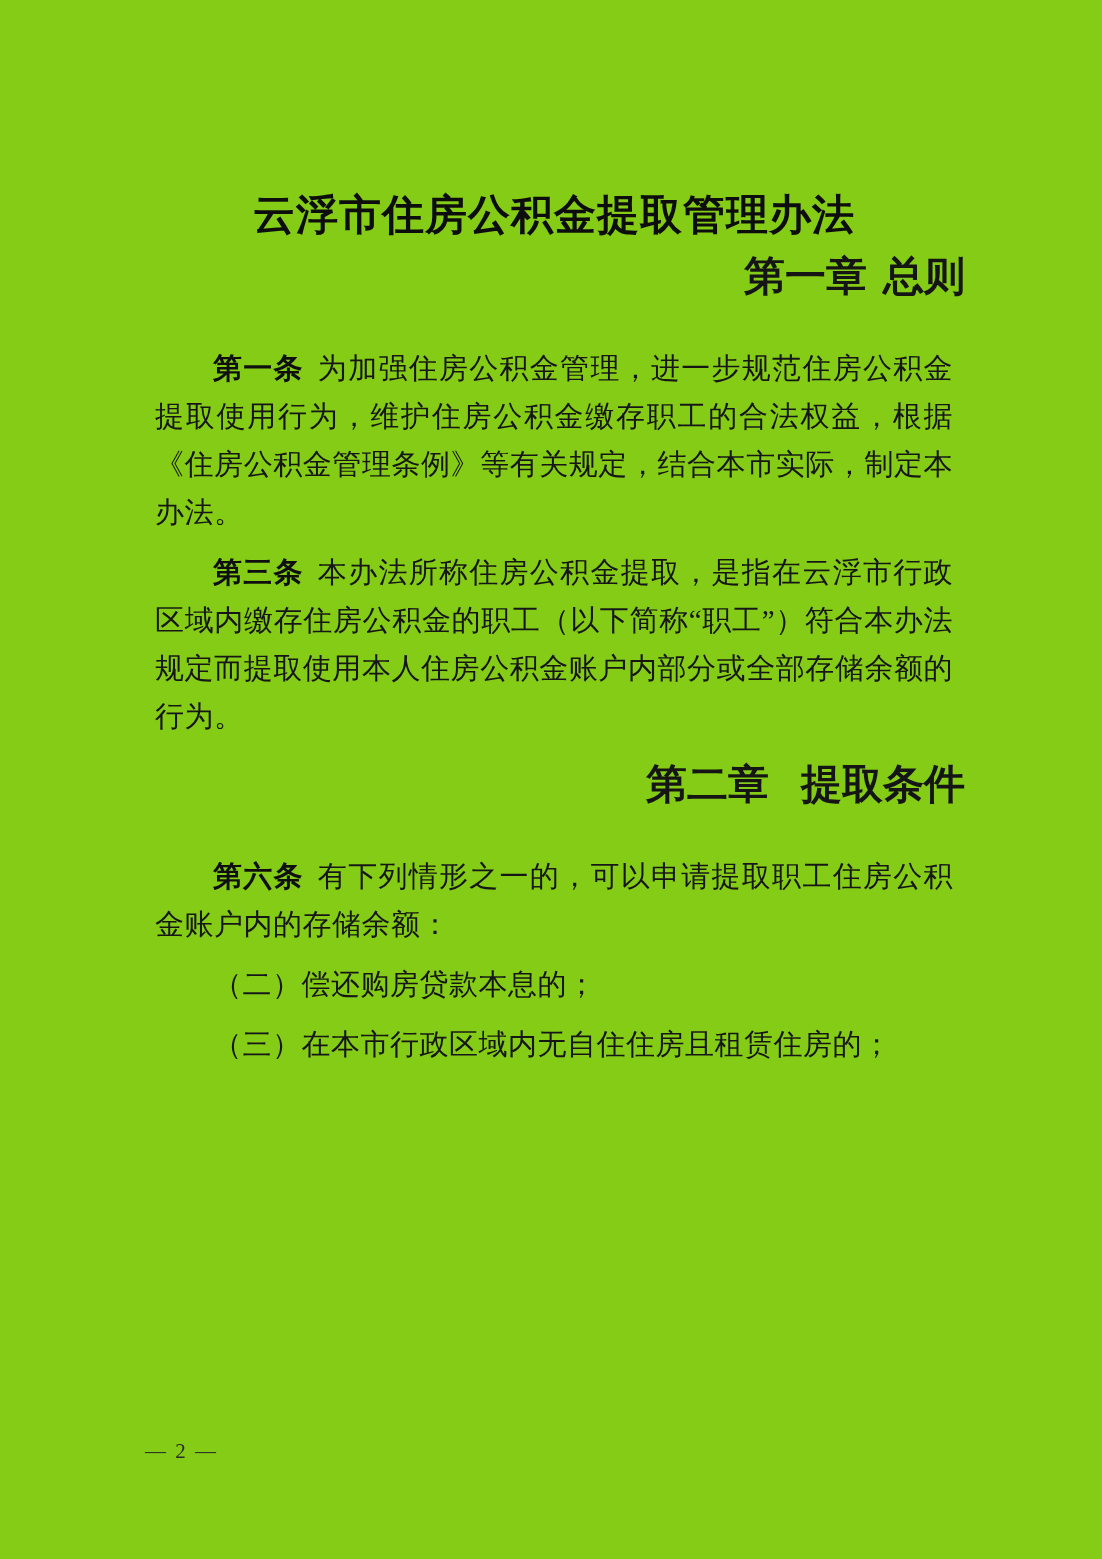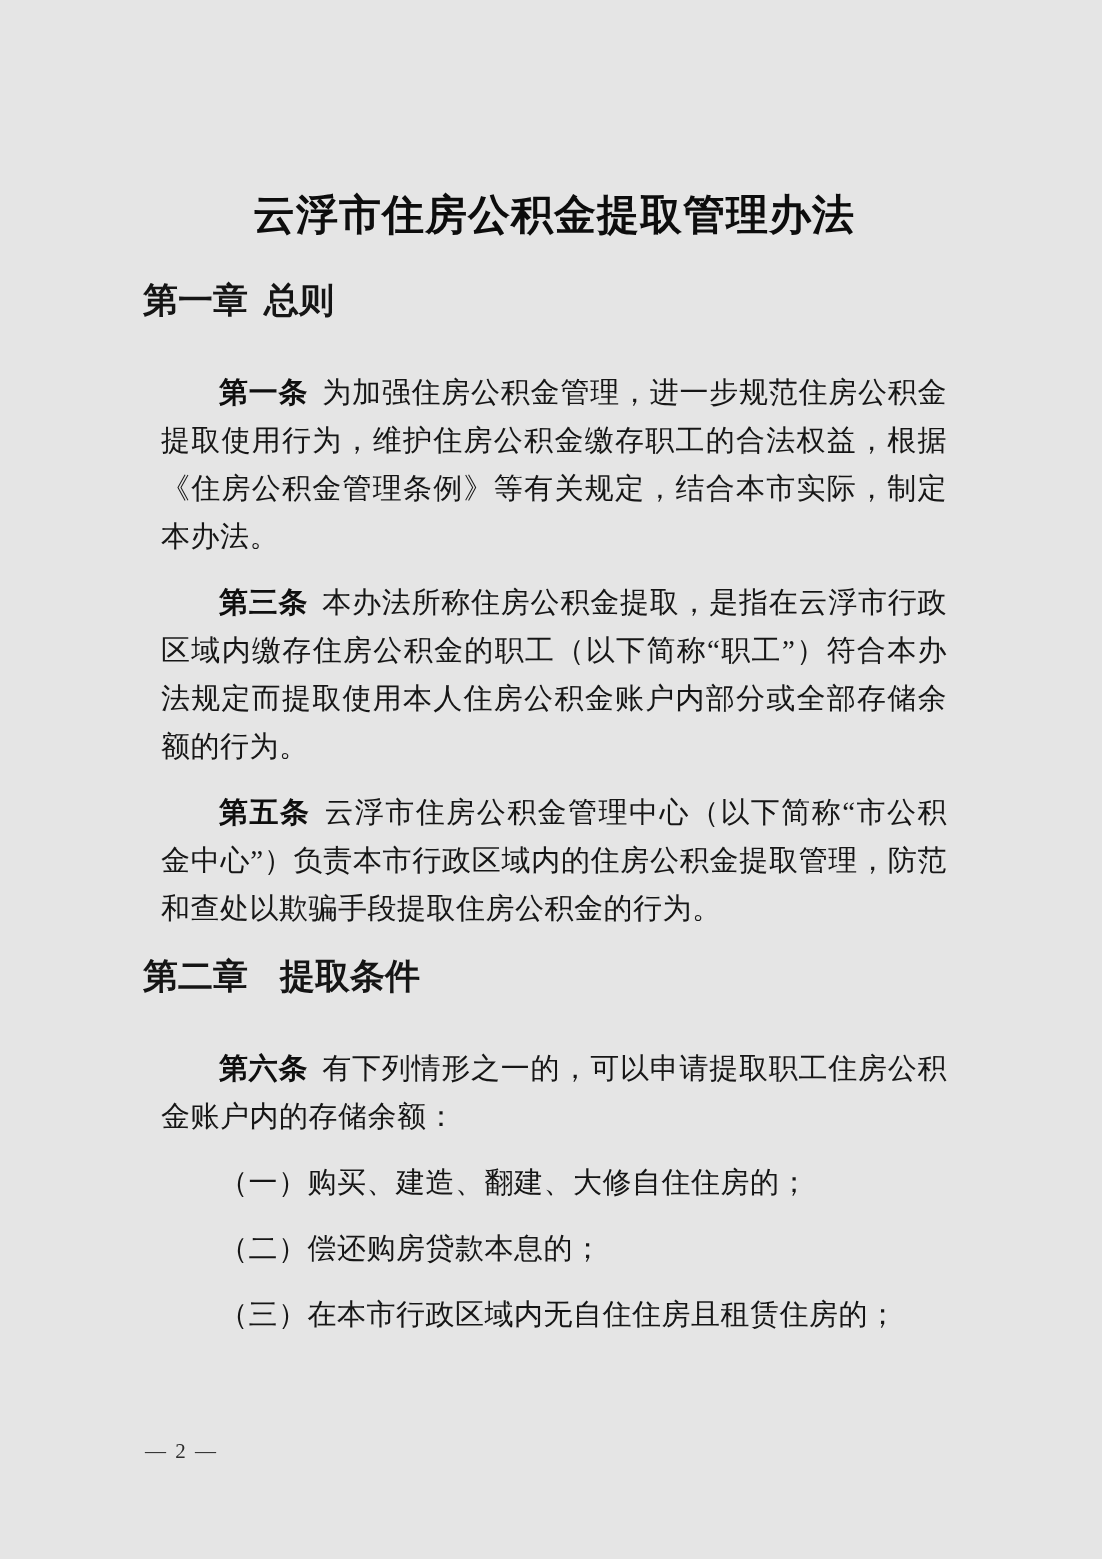--- a/index.html
+++ b/index.html
@@ -4,54 +4,54 @@
 <style>
   html, body {
     margin: 0;
     padding: 0;
     background: #ffffff;
   }
   .page {
     position: relative;
     width: 1102px;
     height: 1559px;
-    background: #e5e5e5;
+    background: #84cc16;
     overflow: hidden;
     color: #121212;
     font-family: "Liberation Serif", "DejaVu Serif", serif;
   }
   .content {
     margin: 0 137px 0 143px; 
   }
   .doc-title {
     margin: 190px 0 0 0;
     font-size: 42px;
     line-height: 50px;
     font-weight: bold;
     text-align: center;
     letter-spacing: 1px;
     color: #0d0d0d;
   }
   .chapter-heading {
-    margin: 42px 0 0 0;
-    font-size: 35px;
+    margin: 18px 0 0 0;
+    font-size: 41px;
     line-height: 36px;
     font-weight: bold;
-    text-align: left;
+    text-align: right;
     font-family: "Liberation Sans", "DejaVu Sans", sans-serif;
     color: #151515;
   }
   .chapter-heading .chapter-num { margin-right: 16px; }
   .chapter-heading.wide-gap .chapter-num { margin-right: 32px; }
   .chapter-heading.second { margin-top: 26px; margin-bottom: 50px; }
   .body-text {
     margin-top: 50px;
   }
   p.article, p.list-item {
-    margin: 18px;
+    margin: 12px;
     font-size: 29px;
     line-height: 48px;
     letter-spacing: 0.5px;
     text-align: justify;
     text-indent: 58px; 
     color: #161616;
   }
   .article-label {
     font-weight: bold;
     margin-right: 14px;
@@ -80,34 +80,30 @@
       <span class="chapter-num">第一章</span><span>总则</span>
     </h2>
 
     <div class="body-text">
       <p class="article">
         <span class="article-label">第一条</span><span>为加强住房公积金管理，进一步规范住房公积金提取使用行为，维护住房公积金缴存职工的合法权益，根据《住房公积金管理条例》等有关规定，结合本市实际，制定本办法。</span>
       </p>
       <p class="article">
         <span class="article-label">第三条</span><span>本办法所称住房公积金提取，是指在云浮市行政区域内缴存住房公积金的职工（以下简称“职工”）符合本办法规定而提取使用本人住房公积金账户内部分或全部存储余额的行为。</span>
       </p>
-      <p class="article">
-        <span class="article-label">第五条</span><span>云浮市住房公积金管理中心（以下简称“市公积金中心”）负责本市行政区域内的住房公积金提取管理，防范和查处以欺骗手段提取住房公积金的行为。</span>
-      </p>
     </div>
 
     <h2 class="chapter-heading second wide-gap">
       <span class="chapter-num">第二章</span><span>提取条件</span>
     </h2>
 
     <div class="body-text" style="margin-top:0;">
       <p class="article">
         <span class="article-label">第六条</span><span>有下列情形之一的，可以申请提取职工住房公积金账户内的存储余额：</span>
       </p>
-      <p class="list-item">（一）购买、建造、翻建、大修自住住房的；</p>
       <p class="list-item">（二）偿还购房贷款本息的；</p>
       <p class="list-item">（三）在本市行政区域内无自住住房且租赁住房的；</p>
     </div>
 
   </div>
 
   <div class="page-number">— 2 —</div>
 </div>
 
 </body></html>

